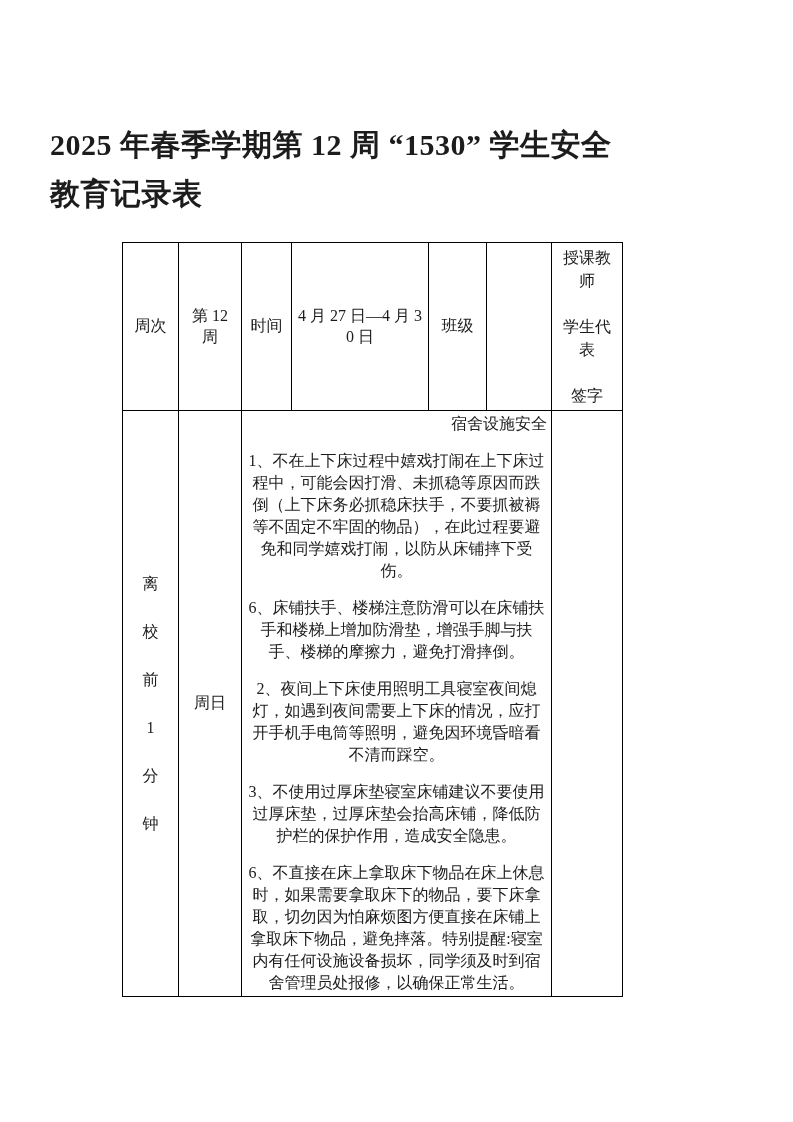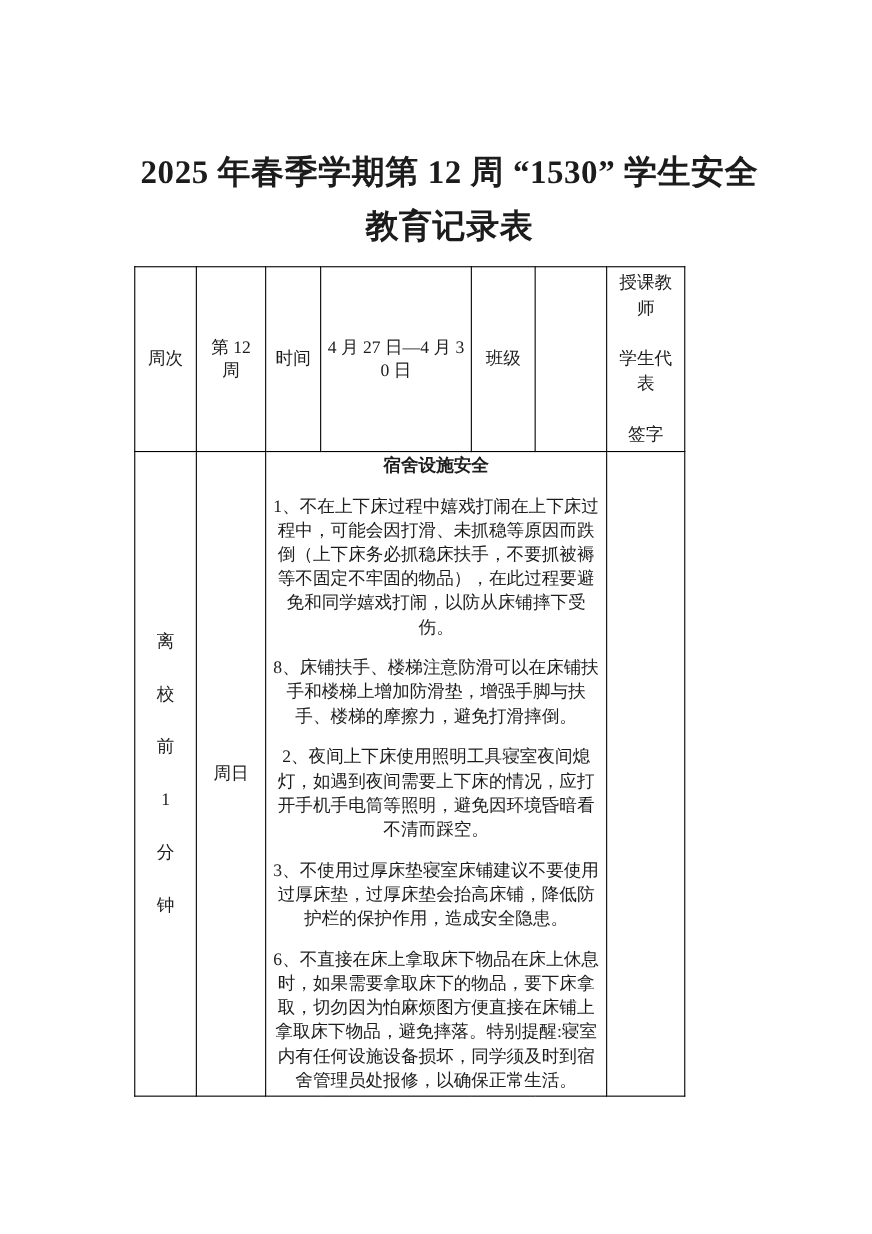--- a/index.html
+++ b/index.html
@@ -11,22 +11,21 @@
     background: #ffffff;
     font-family: "Liberation Serif", serif;
     color: #1c1c1c;
     overflow: hidden;
   }
   .doc-title {
     position: absolute;
     top: 120px;
     left: 50px;
     width: 693px;
-    margin: 12px;
-    text-align: center;
+    margin: 0;
     font-size: 30px;
     font-weight: 700;
     line-height: 49px;
     white-space: pre-line;
     letter-spacing: 0.5px;
   }
   table.record-table {
     position: absolute;
     left: 122px;
     top: 242px;
@@ -55,21 +54,22 @@
   }
   td.content-cell {
     text-align: justify;
     vertical-align: top;
     padding: 6px 7px;
     font-size: 15.5px;
   }
   td.content-cell .content-heading {
     margin: 0;
     line-height: 22px;
-    font-weight: 700;
+    font-weight: 400;
+    text-align: right;
   }
   td.content-cell p {
     margin: 15px 0 0 0;
     line-height: 22px;
     font-family: Liberation Serif, serif;
   }
 </style>
 </head>
 <body>
 
@@ -106,21 +106,21 @@
         <td class="session-cell">离
 校
 前
 1
 分
 钟</td>
         <td>周日</td>
         <td class="content-cell" colspan="4">
           <div class="content-heading">宿舍设施安全</div>
           <p>1、不在上下床过程中嬉戏打闹在上下床过程中，可能会因打滑、未抓稳等原因而跌倒（上下床务必抓稳床扶手，不要抓被褥等不固定不牢固的物品），在此过程要避免和同学嬉戏打闹，以防从床铺摔下受伤。</p>
-          <p>8、床铺扶手、楼梯注意防滑可以在床铺扶手和楼梯上增加防滑垫，增强手脚与扶手、楼梯的摩擦力，避免打滑摔倒。</p>
+          <p>6、床铺扶手、楼梯注意防滑可以在床铺扶手和楼梯上增加防滑垫，增强手脚与扶手、楼梯的摩擦力，避免打滑摔倒。</p>
           <p>2、夜间上下床使用照明工具寝室夜间熄灯，如遇到夜间需要上下床的情况，应打开手机手电筒等照明，避免因环境昏暗看不清而踩空。</p>
           <p>3、不使用过厚床垫寝室床铺建议不要使用过厚床垫，过厚床垫会抬高床铺，降低防护栏的保护作用，造成安全隐患。</p>
           <p>6、不直接在床上拿取床下物品在床上休息时，如果需要拿取床下的物品，要下床拿取，切勿因为怕麻烦图方便直接在床铺上拿取床下物品，避免摔落。特别提醒:寝室内有任何设施设备损坏，同学须及时到宿舍管理员处报修，以确保正常生活。</p>
         </td>
         <td></td>
       </tr>
     </tbody>
   </table>
 
 </div>

